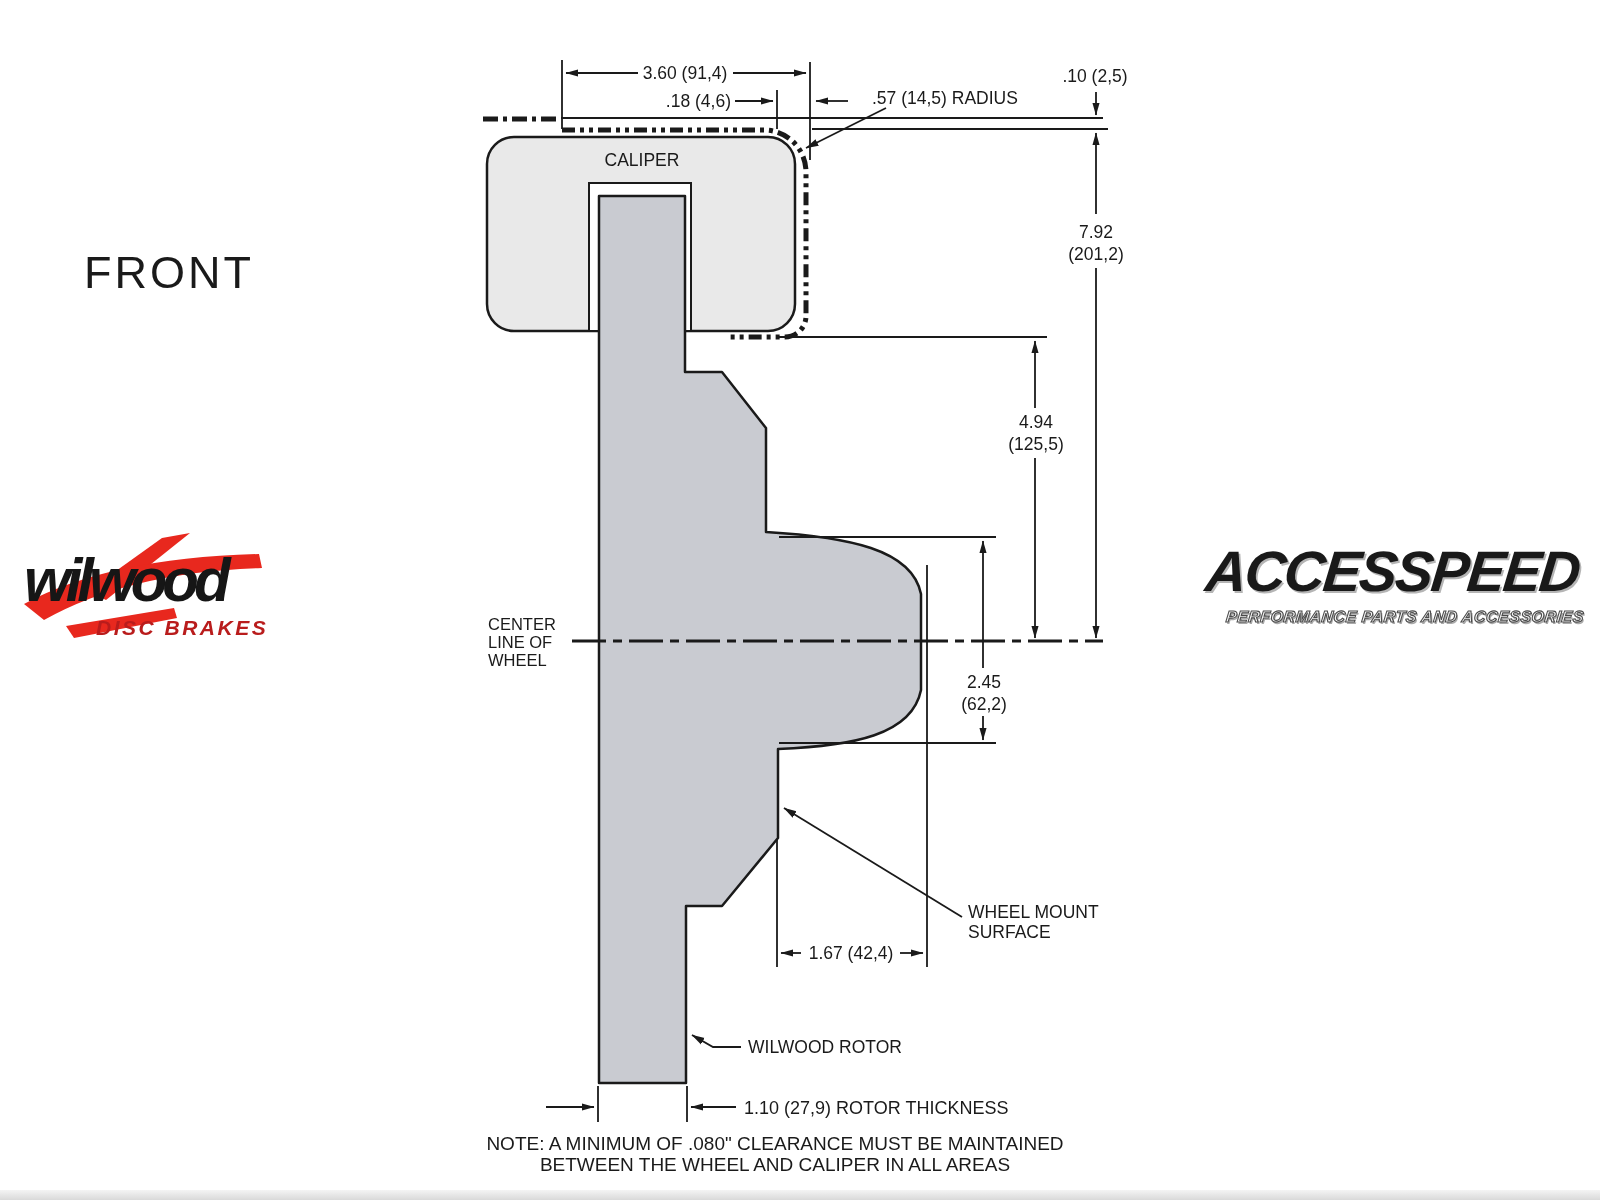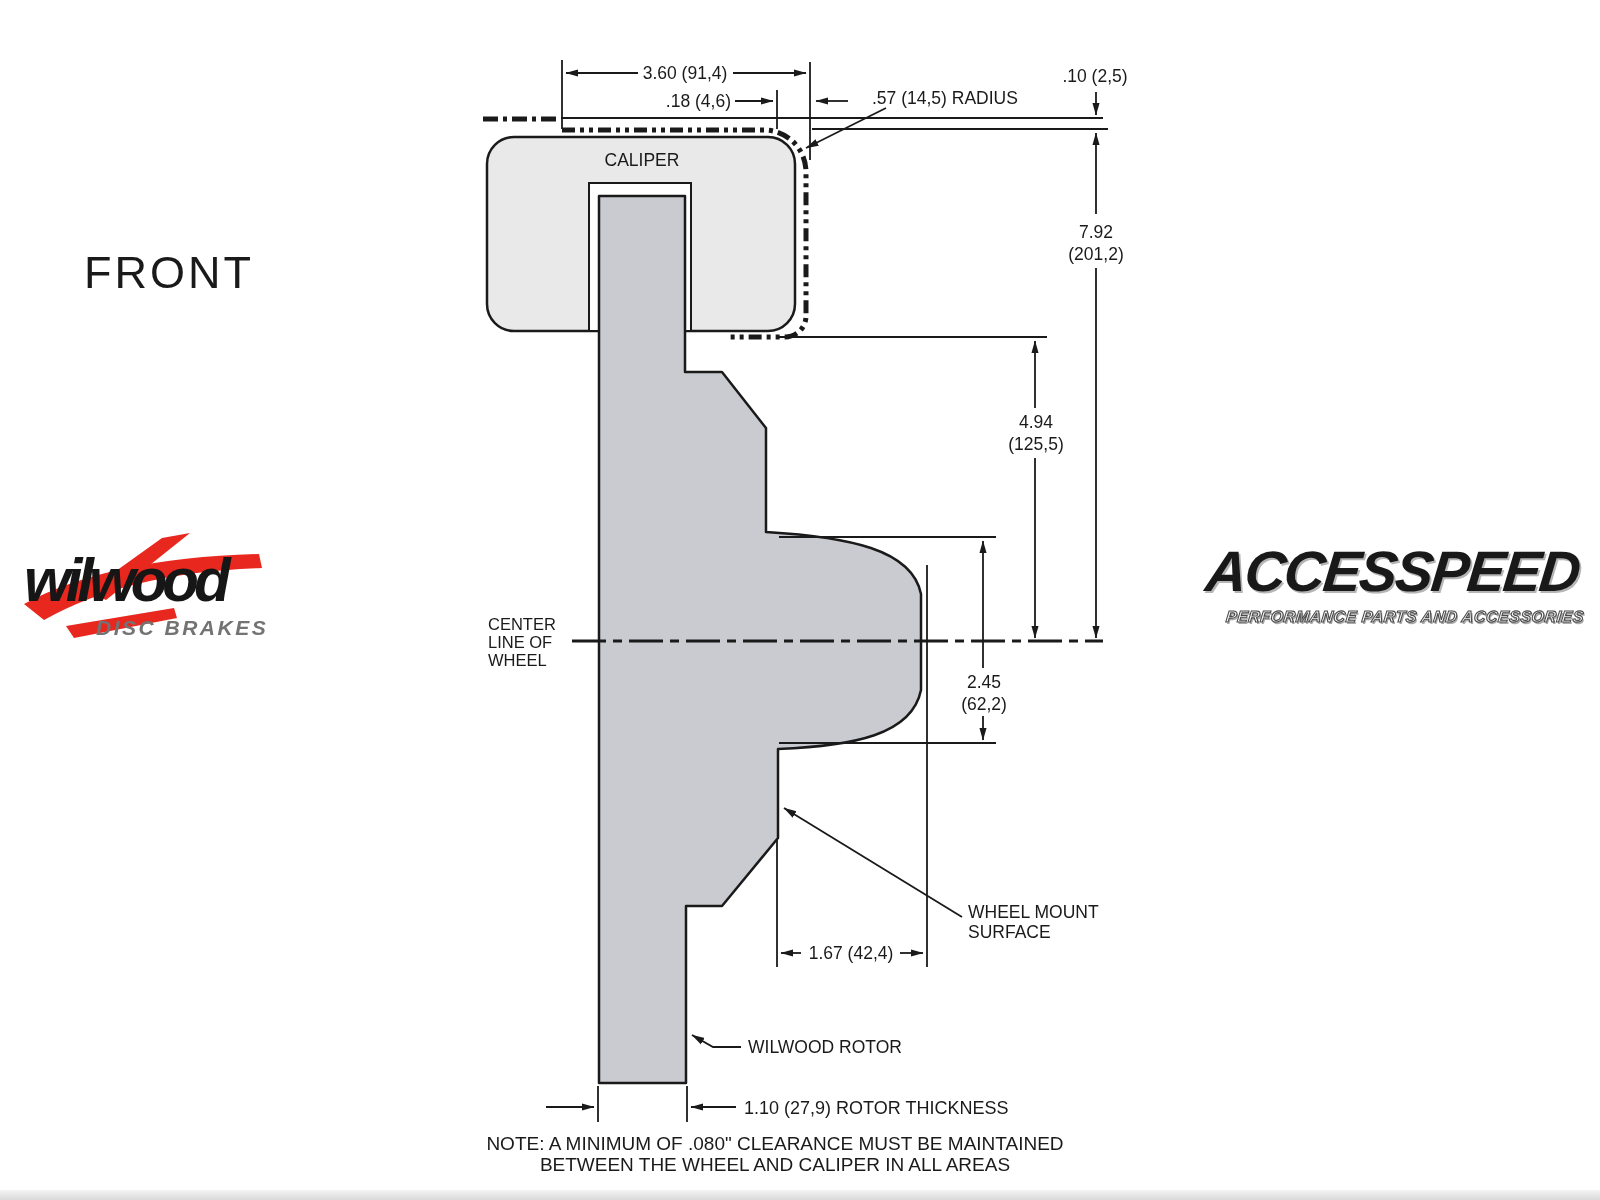--- a/index.html
+++ b/index.html
@@ -20,21 +20,21 @@
   .wilwood{left:14px;top:528px;width:310px;height:130px;text-align:center;}
   .ww-script{
     position:absolute;left:10px;top:18px;
     font-size:60px;font-weight:bold;font-style:italic;
     letter-spacing:-5px;color:#161616;transform:scaleY(1.02);
     white-space:nowrap;
   }
   .ww-sub{
     position:absolute;left:82px;top:88px;
     font-size:21px;font-weight:bold;font-style:italic;
-    letter-spacing:2.5px;color:#737373;white-space:nowrap;
+    letter-spacing:2.5px;color:#b91c1c;white-space:nowrap;
   }
   .ww-red{position:absolute;left:0;top:0;}
   
   .accesspeed{left:1202px;top:536px;width:395px;height:110px;}
   .as-main{
     position:absolute;left:4px;top:2px;
     font-size:57px;font-weight:900;font-style:italic;
     letter-spacing:-2px;color:#191919;transform:skewX(-6deg);
     text-shadow:2px 2px 0 #b5b5b5;white-space:nowrap;
   }

